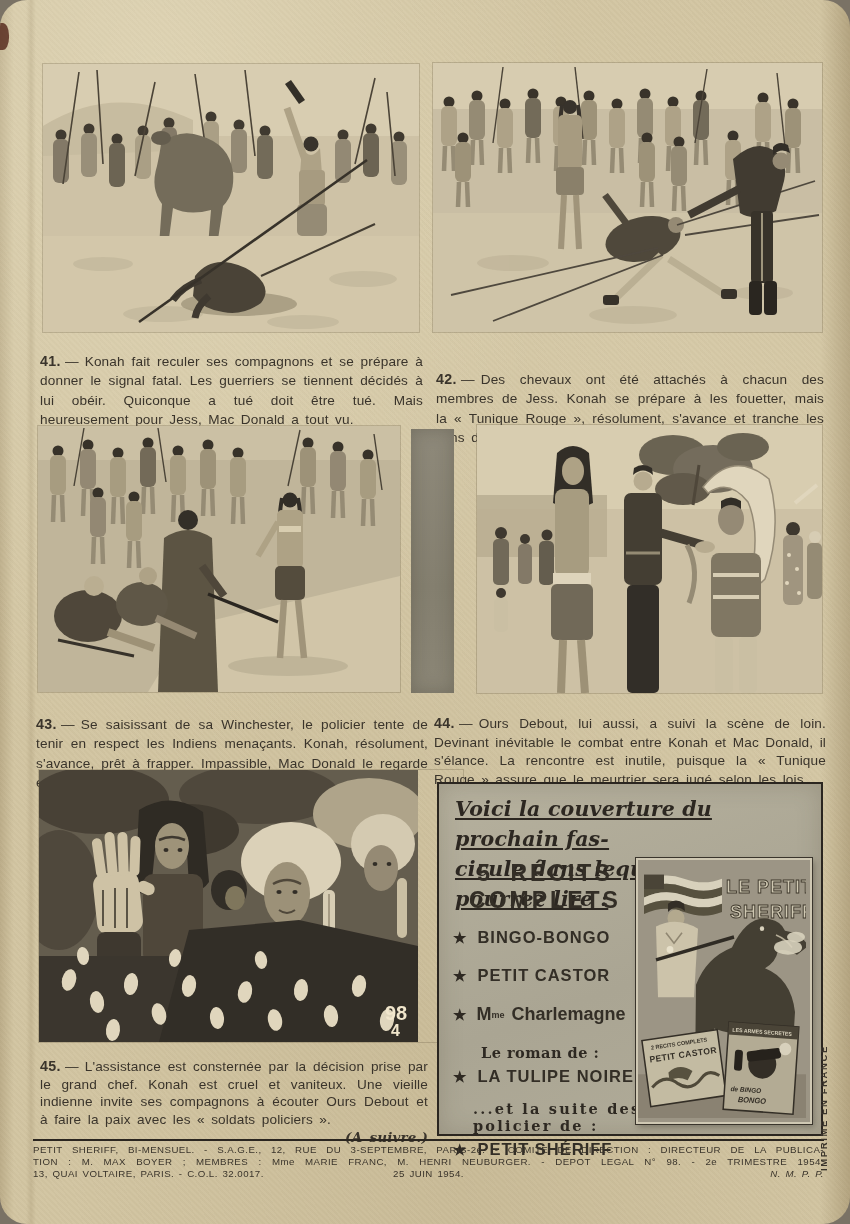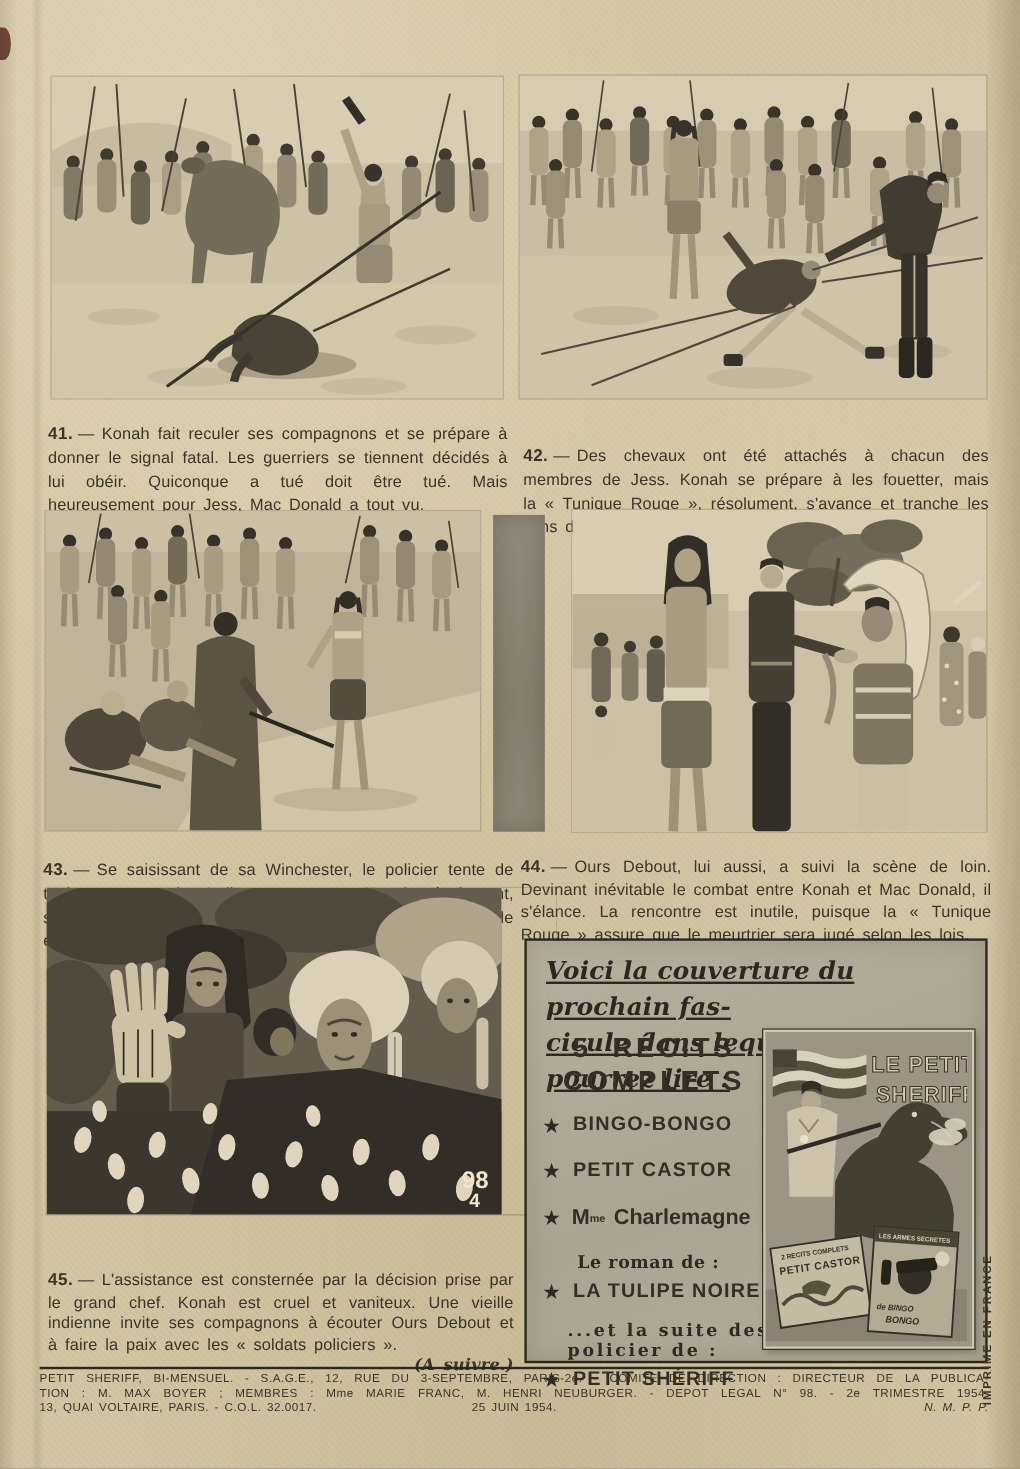--- a/index.html
+++ b/index.html
@@ -5,21 +5,21 @@
   html,body{margin:0;padding:0;background:#7a7265;}
   .page{
     position:relative;width:850px;height:1224px;overflow:hidden;
     background-color:#d2c5a2;
     background-image:
       radial-gradient(ellipse at 18% 8%, rgba(255,250,228,.28), transparent 42%),
       radial-gradient(ellipse at 70% 40%, rgba(250,244,220,.14), transparent 55%),
       radial-gradient(ellipse at 55% 95%, rgba(120,98,58,.10), transparent 60%),
       linear-gradient(90deg, rgba(110,88,50,.22) 0px, rgba(110,88,50,0) 14px, rgba(110,88,50,0) 820px, rgba(110,88,50,.30) 850px),
       repeating-linear-gradient(47deg, rgba(70,55,30,.022) 0 2px, rgba(255,255,240,.02) 2px 4px);
-    font-family:"Liberation Sans", sans-serif;color:#37322a;
+    font-family:"Liberation Sans", sans-serif;color:#37322a;border-radius:27px;
   }
   .fold{position:absolute;left:26px;top:0;width:10px;height:1224px;
     background:linear-gradient(90deg,transparent,rgba(100,80,45,.12),transparent);}
   .corner-mark{position:absolute;left:0;top:23px;width:9px;height:27px;background:#512419;
     border-radius:0 70% 70% 0/0 45% 45% 0;opacity:.8;}
   .photo{position:absolute;box-shadow:0 0 0 1px rgba(90,78,55,.25);}
   .photo svg{display:block;filter:sepia(.14) contrast(.97) brightness(1.01);}
   .gray-strip{position:absolute;left:411px;top:429px;width:43px;height:264px;
     background:linear-gradient(180deg,#8e897a,#847f6f 60%,#8b8676);
     box-shadow:inset 0 0 18px rgba(40,35,25,.25);}
@@ -351,21 +351,21 @@
     </svg>
   </div>
 
   <p class="caption" style="left:36px;top:701px;width:392px;">
     <b>43.</b><span class="dash">—</span><span>Se saisissant de sa Winchester, le policier tente de tenir en respect les Indiens menaçants. Konah, résolument, s'avance, prêt à frapper. Impassible, Mac Donald le regarde et l'invite à se soumettre.</span>
   </p>
   <p class="caption" style="left:434px;top:699px;width:392px;line-height:18.5px;margin-top:15px;">
     <b>44.</b><span class="dash">—</span><span>Ours Debout, lui aussi, a suivi la scène de loin. Devinant inévitable le combat entre Konah et Mac Donald, il s'élance. La rencontre est inutile, puisque la « Tunique Rouge » assure que le meurtrier sera jugé selon les lois.</span>
   </p>
 
-  <div class="photo" style="left:39px;top:740px;width:424px;height:272px;">
+  <div class="photo" style="left:39px;top:770px;width:424px;height:272px;">
     <svg width="379" height="272" viewBox="0 0 379 272" preserveAspectRatio="none">
       <rect width="379" height="272" fill="#5f584b"></rect>
       <g>
         <ellipse cx="60" cy="30" rx="70" ry="34" fill="#433d32"></ellipse>
         <ellipse cx="220" cy="24" rx="80" ry="30" fill="#4a4438"></ellipse>
         <ellipse cx="330" cy="44" rx="56" ry="36" fill="#a89f87"></ellipse>
         <ellipse cx="150" cy="60" rx="50" ry="26" fill="#3a352b"></ellipse>
         <ellipse cx="20" cy="120" rx="40" ry="60" fill="#4a4438"></ellipse>
       </g>
       <g>

